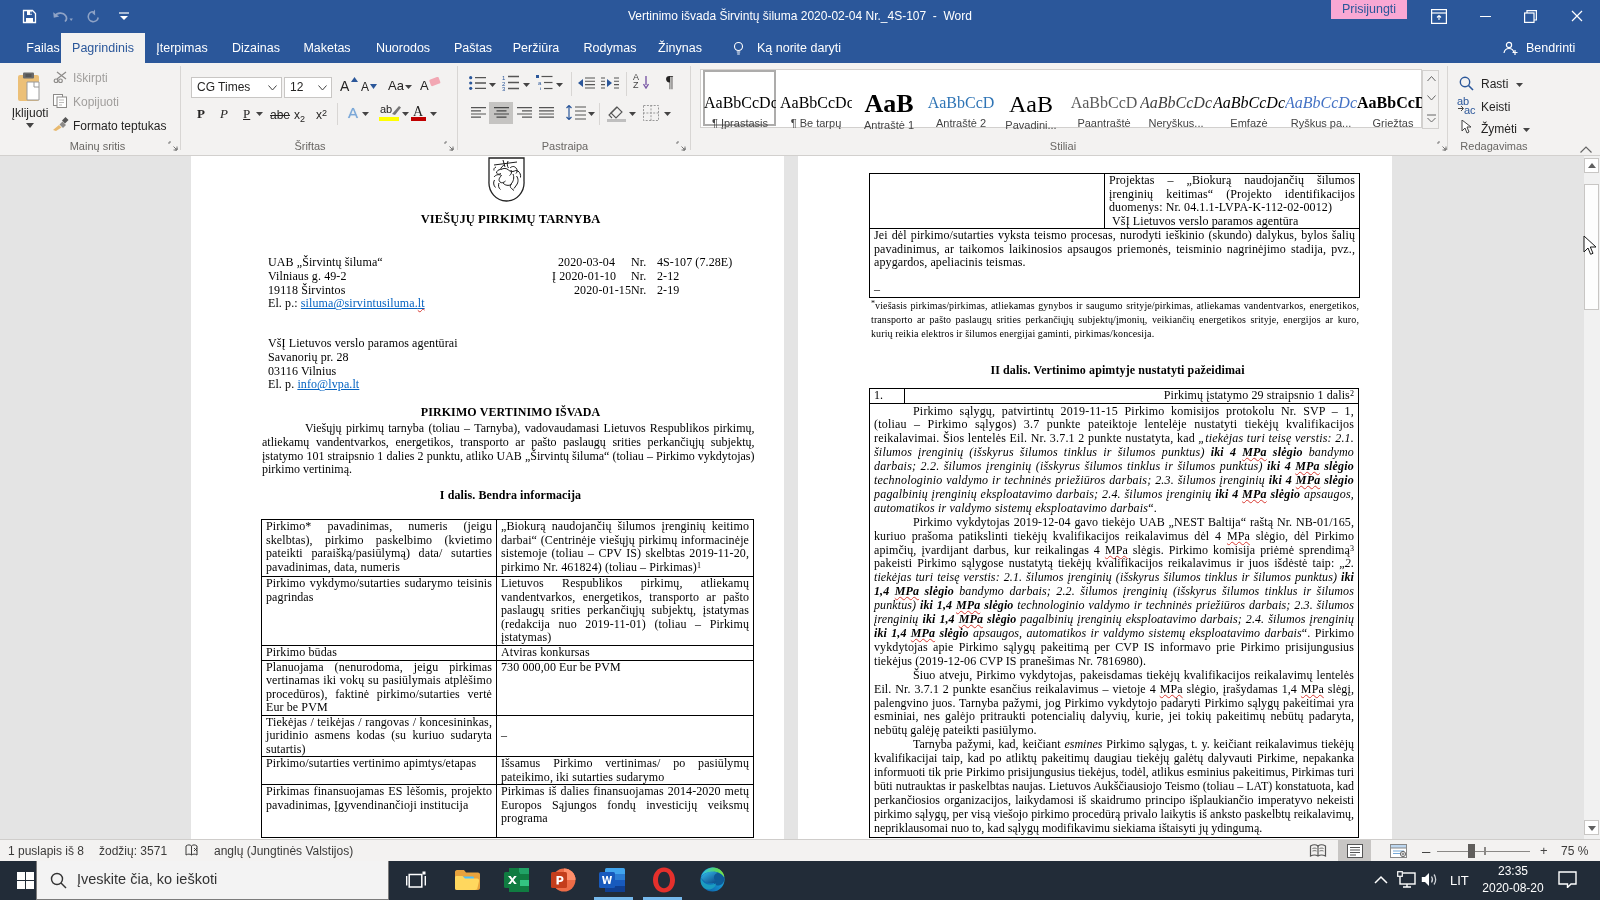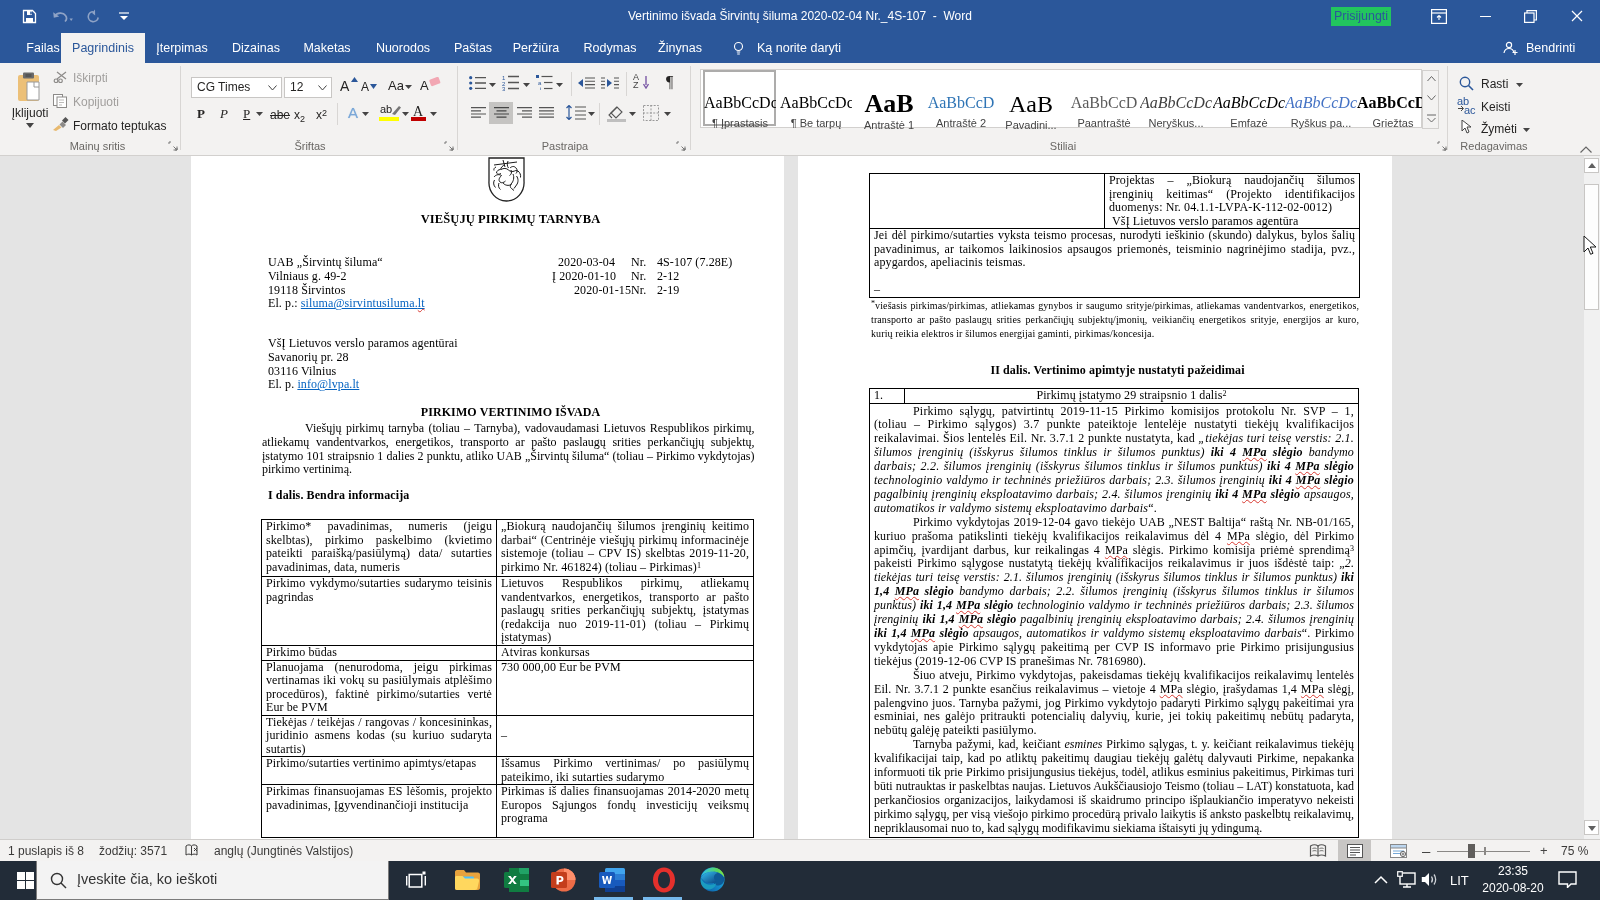--- a/index.html
+++ b/index.html
@@ -3,21 +3,21 @@
 <style>
 
 *{margin:0;padding:0;box-sizing:border-box}
 html,body{width:1600px;height:900px;overflow:hidden}
 body{font-family:"Liberation Sans",sans-serif;-webkit-font-smoothing:antialiased}
 #root{position:relative;width:1600px;height:900px;background:#e4e4e4;overflow:hidden}
 .abs{position:absolute}
 
 #tbar{position:absolute;left:0;top:0;width:1600px;height:33px;background:#2b579a;color:#fff}
 #tbar .ttl{position:absolute;top:9px;left:0;width:1600px;text-align:center;font-size:12px;color:#fff}
-#prisij{position:absolute;left:1331px;top:7px;width:60px;height:19px;background:#22c55e;color:#2b579a;font-size:12.5px;text-align:center;line-height:19px}
+#prisij{position:absolute;left:1331px;top:0;width:76px;height:19px;background:#f9a8d4;color:#2b579a;font-size:12.5px;text-align:center;line-height:19px}
 
 #tabs{position:absolute;left:0;top:33px;width:1600px;height:30px;background:#2b579a;color:#fff;font-size:12.5px}
 .tab{position:absolute;top:0;height:30px;line-height:30px;text-align:center}
 #tabact{position:absolute;left:61px;top:0;width:84px;height:30px;background:#f3f2f1;color:#2b579a;line-height:30px;text-align:center}
 
 #ribbon{position:absolute;left:0;top:63px;width:1600px;height:93px;background:#f3f2f1;border-bottom:1px solid #d2d0ce}
 .gsep{position:absolute;top:3px;width:1px;height:84px;background:#d8d6d4}
 .glabel{position:absolute;top:77px;font-size:11px;color:#696764;text-align:center}
 .dlg{position:absolute;top:78px;width:10px;height:10px}
 .rtext{position:absolute;font-size:12px;color:#252423}
@@ -419,21 +419,21 @@
       El. p.: <a class="lnk">siluma@sirvintusiluma.<span class="sp">lt</span></a>
     </div>
     <div class="ds abs" style="left:77px;top:181px;width:490px">
       VšĮ Lietuvos verslo paramos agentūrai<br>
       Savanorių pr. 28<br>
       03116 Vilnius<br>
       El. p. <a class="lnk">info@lvpa.lt</a>
     </div>
     <div class="ds abs" style="left:77px;top:250px;width:485px;text-align:center;font-weight:bold">PIRKIMO VERTINIMO IŠVADA</div>
     <div class="ds dj abs" style="left:71px;top:266px;width:492.5px;text-indent:43px;letter-spacing:0">Viešųjų pirkimų tarnyba (toliau – Tarnyba), vadovaudamasi Lietuvos Respublikos pirkimų, atliekamų vandentvarkos, energetikos, transporto ar pašto paslaugų srities perkančiųjų subjektų, įstatymo 101 straipsnio 1 dalies 2 punktu, atliko UAB „Širvintų šiluma“ (toliau – Pirkimo vykdytojas) pirkimo vertinimą.</div>
-    <div class="ds abs" style="left:77px;top:333px;width:485px;text-align:left;font-weight:bold">I dalis. Bendra informacija</div>
+    <div class="ds abs" style="left:77px;top:333px;width:485px;text-align:center;font-weight:bold">I dalis. Bendra informacija</div>
     <table class="dt abs" style="left:70px;top:363px;width:492px">
       <colgroup>
             <col style="width:235px">
             <col style="width:257px">
           </colgroup>
       <tbody>
             <tr>
               <td style="height:57px">Pirkimo* pavadinimas, numeris (jeigu skelbtas), pirkimo paskelbimo (kvietimo pateikti paraišką/pasiūlymą) data/ sutarties pavadinimas, data, numeris</td>
           <td>„Biokurą naudojančių šilumos įrenginių keitimo darbai“ (Centrinėje viešųjų pirkimų informacinėje sistemoje (toliau – CPV IS) skelbtas 2019-11-20, pirkimo Nr. 461824) (toliau – Pirkimas)<sup>1</sup></td>
             </tr>
@@ -479,21 +479,21 @@
               <td colspan="2" style="height:66px">Jei dėl pirkimo/sutarties vyksta teismo procesas, nurodyti ieškinio (skundo) dalykus, bylos šalių pavadinimus, ar taikomos laikinosios apsaugos priemonės, teisminio nagrinėjimo stadija, pvz., apygardos, apeliacinis teismas.<br><br>–</td>
             </tr>
     </tbody>
         </table>
     <div class="ds dj abs" style="left:73px;top:143px;width:488px;font-size:10px;line-height:14px"><sup>*</sup>viešasis pirkimas/pirkimas, atliekamas gynybos ir saugumo srityje/pirkimas, atliekamas vandentvarkos, energetikos, transporto ar pašto paslaugų srities perkančiųjų subjektų/įmonių, veikiančių energetikos srityje, energijos ar kuro, kurių reikia elektros ir šilumos energijai gaminti, pirkimas/koncesija.</div>
     <div class="ds abs" style="left:77px;top:208px;width:485px;text-align:center;font-weight:bold">II dalis. Vertinimo apimtyje nustatyti pažeidimai</div>
     <table class="dt abs" style="left:71px;top:232px;width:490px">
       <tbody>
             <tr>
               <td style="width:35px;height:12px;text-align:left">1.</td>
-              <td style="text-align:center">Pirkimų įstatymo 29 straipsnio 1 dalis<sup>2</sup></td>
+              <td style="text-align:right">Pirkimų įstatymo 29 straipsnio 1 dalis<sup>2</sup></td>
             </tr>
       <tr>
               <td colspan="2" style="padding:1px 4px;line-height:13.9px">
         <p class="dj" style="text-indent:39px;letter-spacing:0.19px">Pirkimo sąlygų, patvirtintų 2019-11-15 Pirkimo komisijos protokolu Nr. SVP – 1, (toliau – Pirkimo sąlygos) 3.7 punkte pateiktoje lentelėje nustatyti tiekėjų kvalifikacijos reikalavimai. Šios lentelės Eil. Nr. 3.7.1 2 punkte nustatyta, kad <i>„tiekėjas turi teisę verstis: 2.1. šilumos įrenginių (išskyrus šilumos tinklus ir šilumos punktus) <b>iki 4 <span class="sp">MPa</span> slėgio</b> bandymo darbais; 2.2. šilumos įrenginių (išskyrus šilumos tinklus ir šilumos punktus) <b>iki 4 <span class="sp">MPa</span> slėgio</b> technologinio valdymo ir techninės priežiūros darbais; 2.3. šilumos įrenginių <b>iki 4 <span class="sp">MPa</span> slėgio</b> pagalbinių įrenginių eksploatavimo darbais; 2.4. šilumos įrenginių <b>iki 4 <span class="sp">MPa</span> slėgio</b> apsaugos, automatikos ir valdymo sistemų eksploatavimo darbais</i>“.</p>
         <p class="dj" style="text-indent:39px;letter-spacing:0.1px">Pirkimo vykdytojas 2019-12-04 gavo tiekėjo UAB „NEST Baltija“ raštą Nr. NB-01/165, kuriuo prašoma patikslinti tiekėjų kvalifikacijos reikalavimus dėl 4 <span class="sp">MPa</span> slėgio, dėl Pirkimo apimčių, įvardijant darbus, kur reikalingas 4 <span class="sp">MPa</span> slėgis. Pirkimo komisija priėmė sprendimą<sup>3</sup> pakeisti Pirkimo sąlygose nustatytą tiekėjų kvalifikacijos reikalavimus ir juos išdėstė taip: „<i>2. tiekėjas turi teisę verstis: 2.1. šilumos įrenginių (išskyrus šilumos tinklus ir šilumos punktus) <b>iki 1,4 <span class="sp">MPa</span> slėgio</b> bandymo darbais; 2.2. šilumos įrenginių (išskyrus šilumos tinklus ir šilumos punktus) <b>iki 1,4 <span class="sp">MPa</span></b> <b>slėgio</b> technologinio valdymo ir techninės priežiūros darbais; 2.3. šilumos įrenginių <b>iki 1,4 <span class="sp">MPa</span></b> <b>slėgio</b> pagalbinių įrenginių eksploatavimo darbais; 2.4. šilumos įrenginių <b>iki 1,4 <span class="sp">MPa</span> slėgio</b> apsaugos, automatikos ir valdymo sistemų eksploatavimo darbais</i>“. Pirkimo vykdytojas apie Pirkimo sąlygų pakeitimą per CVP IS informavo prie Pirkimo prisijungusius tiekėjus (2019-12-06 CVP IS pranešimas Nr. 7816980).</p>
         <p class="dj" style="text-indent:39px;letter-spacing:0.1px">Šiuo atveju, Pirkimo vykdytojas, pakeisdamas tiekėjų kvalifikacijos reikalavimų lentelės Eil. Nr. 3.7.1 2 punkte esančius reikalavimus – vietoje 4 <span class="sp">MPa</span> slėgio, įrašydamas 1,4 <span class="sp">MPa</span> slėgį, palengvino juos. Tarnyba pažymi, jog Pirkimo vykdytojo padaryti Pirkimo sąlygų pakeitimai yra esminiai, nes galėjo pritraukti potencialių dalyvių, kurie, jei tokių pakeitimų nebūtų padaryta, nebūtų galėję pateikti pasiūlymo.</p>
         <p class="dj" style="text-indent:39px;letter-spacing:0">Tarnyba pažymi, kad, keičiant <i>esmines</i> Pirkimo sąlygas, t. y. keičiant reikalavimus tiekėjų kvalifikacijai taip, kad po atliktų pakeitimų daugiau tiekėjų galėtų dalyvauti Pirkime, nepakanka informuoti tik prie Pirkimo prisijungusius tiekėjus, todėl, atlikus esminius pakeitimus, Pirkimas turi būti nutrauktas ir paskelbtas naujas. Lietuvos Aukščiausiojo Teismo (toliau – LAT) konstatuota, kad perkančiosios organizacijos, laikydamosi iš skaidrumo principo išplaukiančio imperatyvo nekeisti pirkimo sąlygų, per visą viešojo pirkimo procedūrą privalo laikytis iš anksto paskelbtų reikalavimų, nepriklausomai nuo to, kad sąlygų modifikavimu siekiama ištaisyti jų ydingumą.</p>
       </td>
             </tr>
     </tbody>

